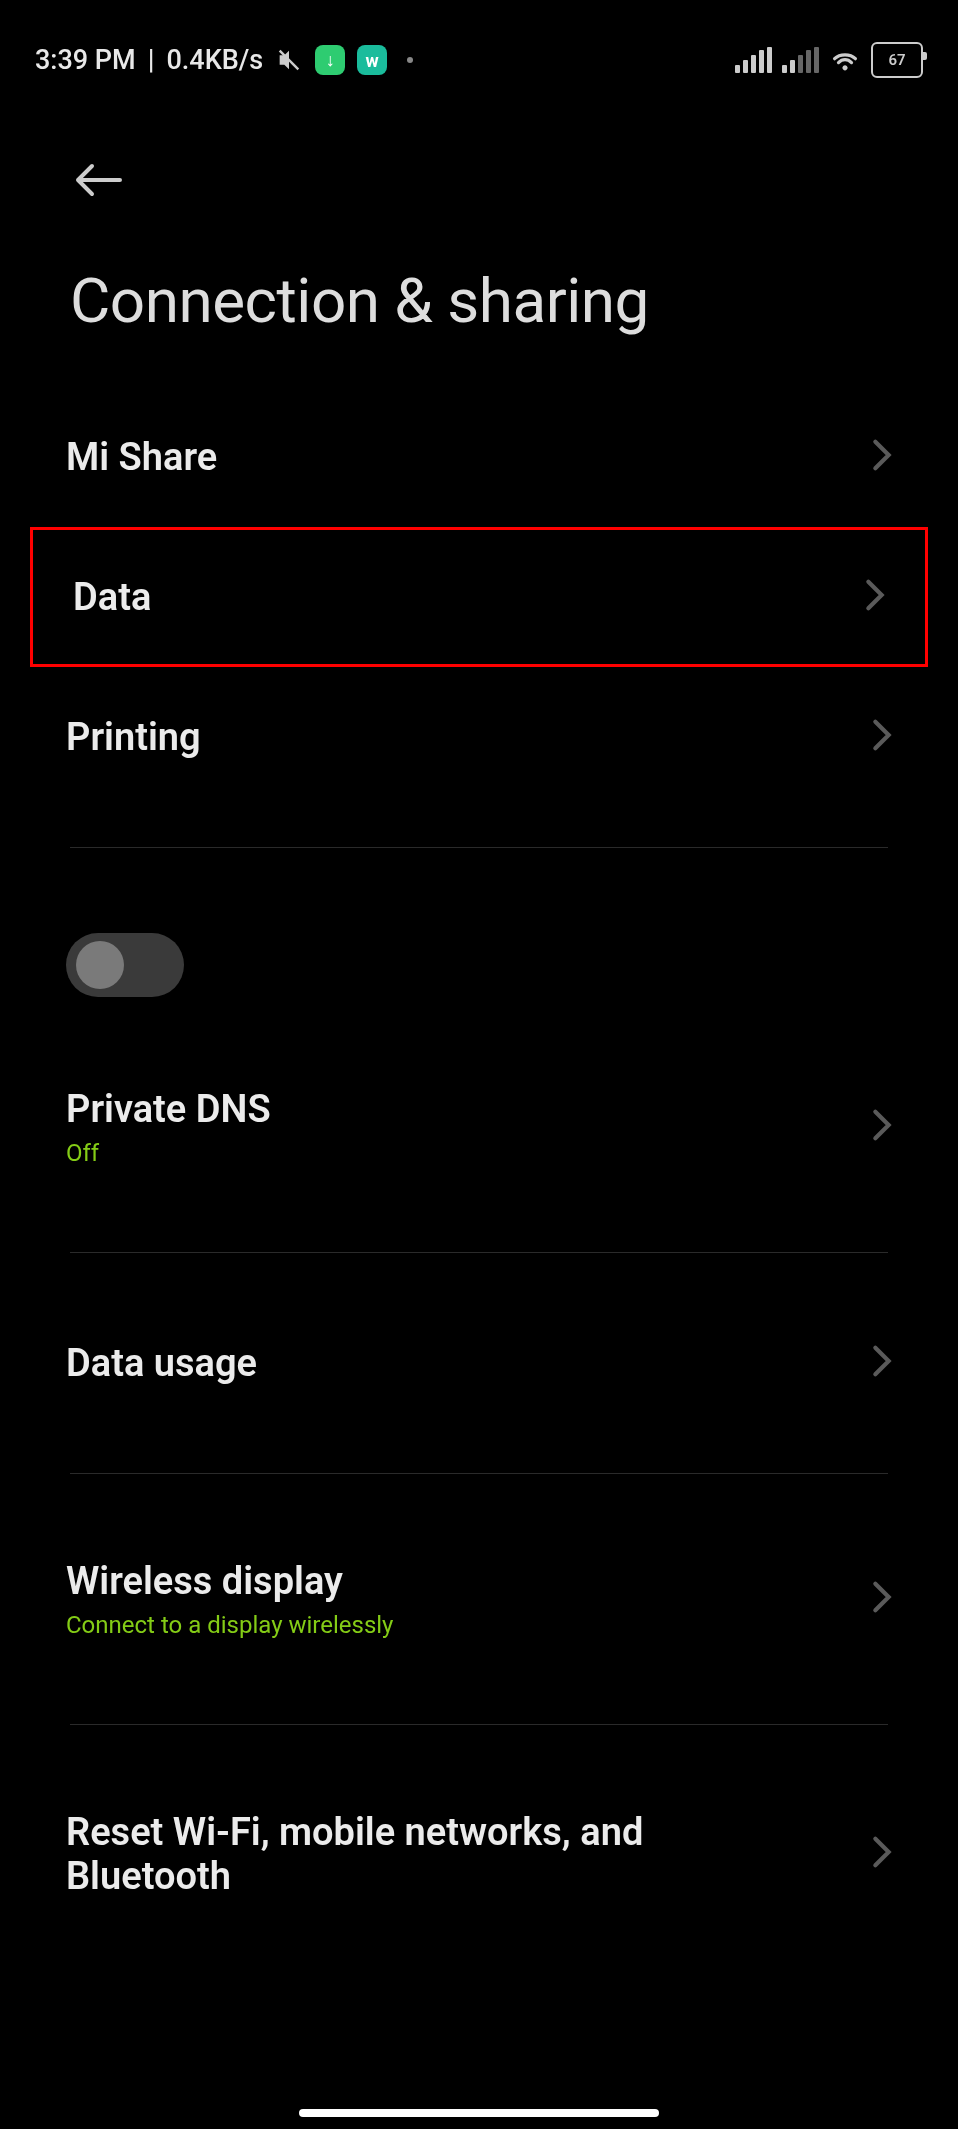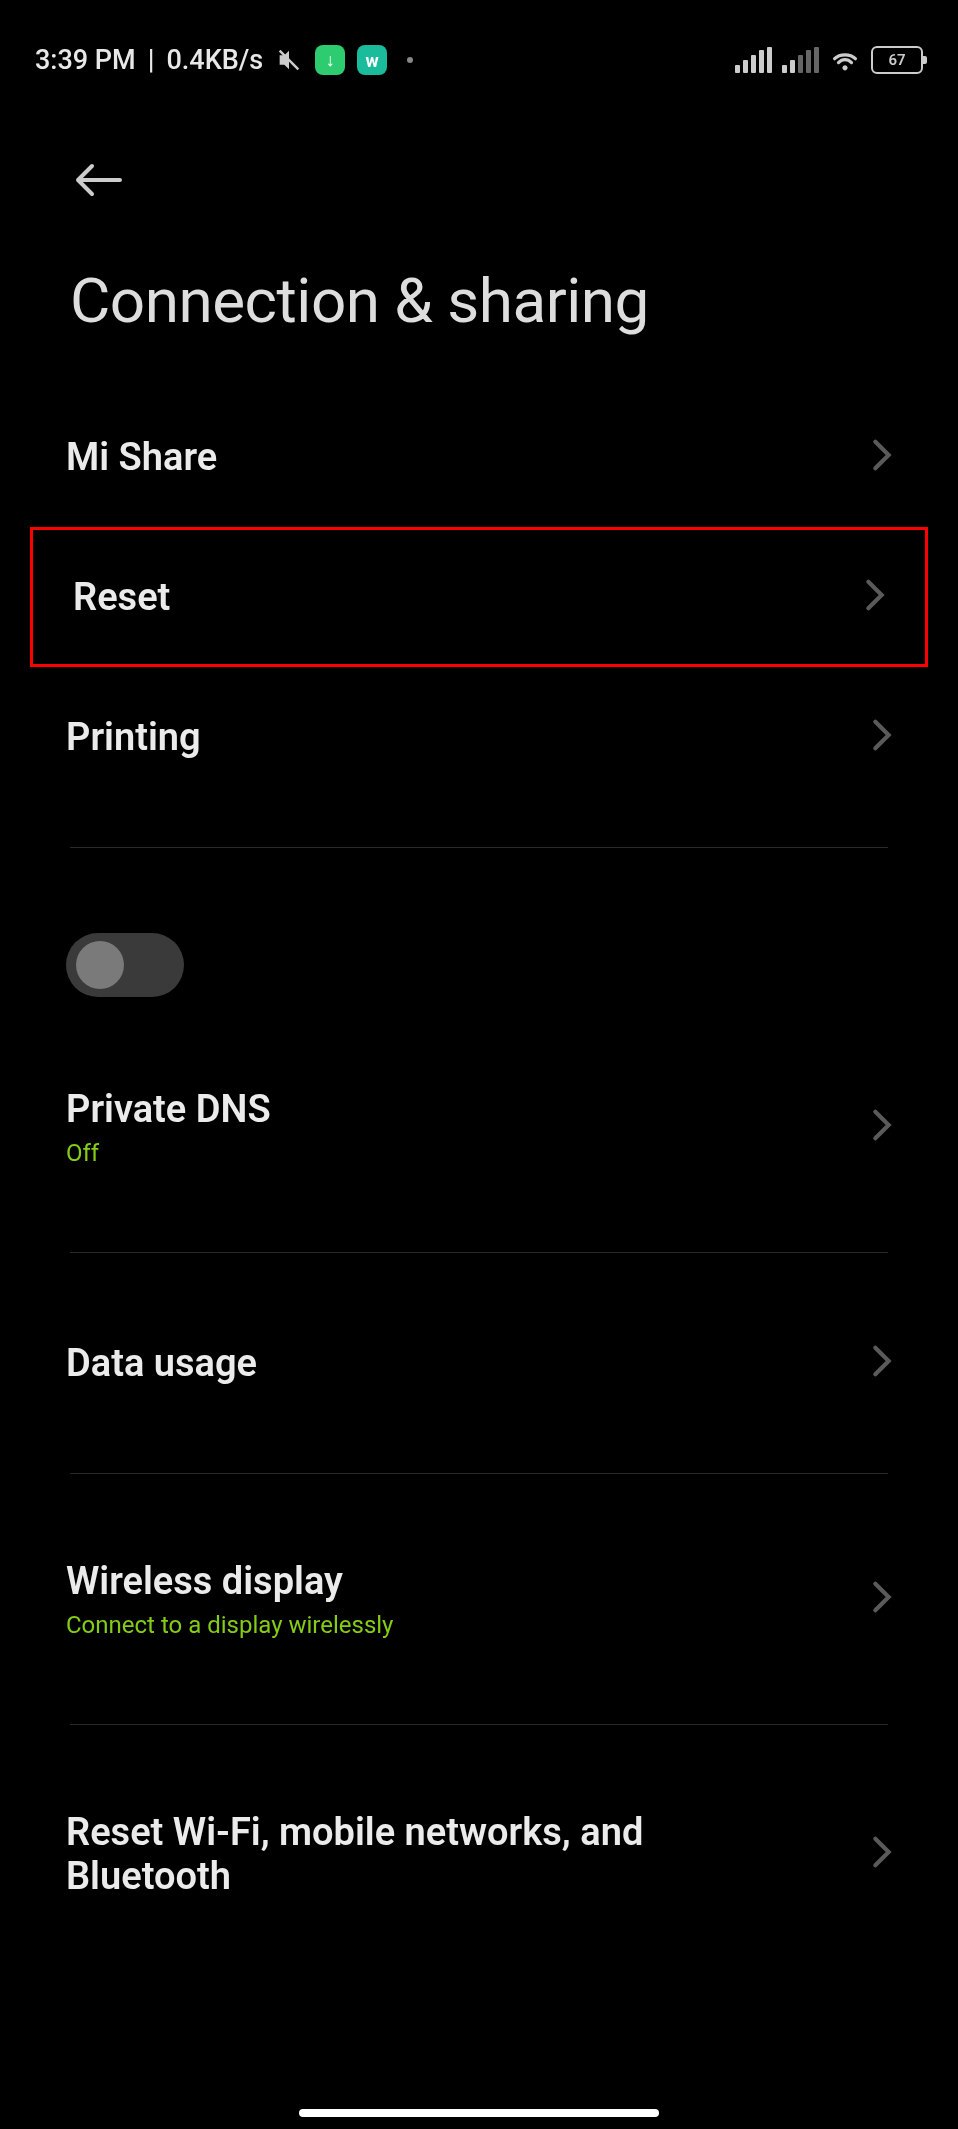--- a/index.html
+++ b/index.html
@@ -177,21 +177,21 @@
     
     .signal-bars.dim .signal-bar:nth-child(1),
     .signal-bars.dim .signal-bar:nth-child(2) {
       background: #ccc;
     }
     
     
     .battery {
       position: relative;
       width: 52px;
-      height: 28px;
+      height: 36px;
       border: 2px solid #ccc;
       border-radius: 6px;
       display: flex;
       align-items: center;
       justify-content: center;
     }
     
     .battery::after {
       content: '';
       position: absolute;
@@ -292,21 +292,21 @@
     </div>
     <span class="chevron">
       <svg width="20" height="34" viewBox="0 0 12 20">
           <path d="M2 2 L10 10 L2 18" stroke="#5a5a5a" stroke-width="2.5" fill="none" stroke-linecap="round"></path>
         </svg>
     </span>
   </div>
 
   <div class="setting-item highlighted">
     <div class="setting-content">
-      <span class="setting-label">Reset</span>
+      <span class="setting-label">Data</span>
     </div>
     <span class="chevron">
       <svg width="20" height="34" viewBox="0 0 12 20">
           <path d="M2 2 L10 10 L2 18" stroke="#5a5a5a" stroke-width="2.5" fill="none" stroke-linecap="round"></path>
         </svg>
     </span>
   </div>
 
   <div class="setting-item">
     <div class="setting-content">

